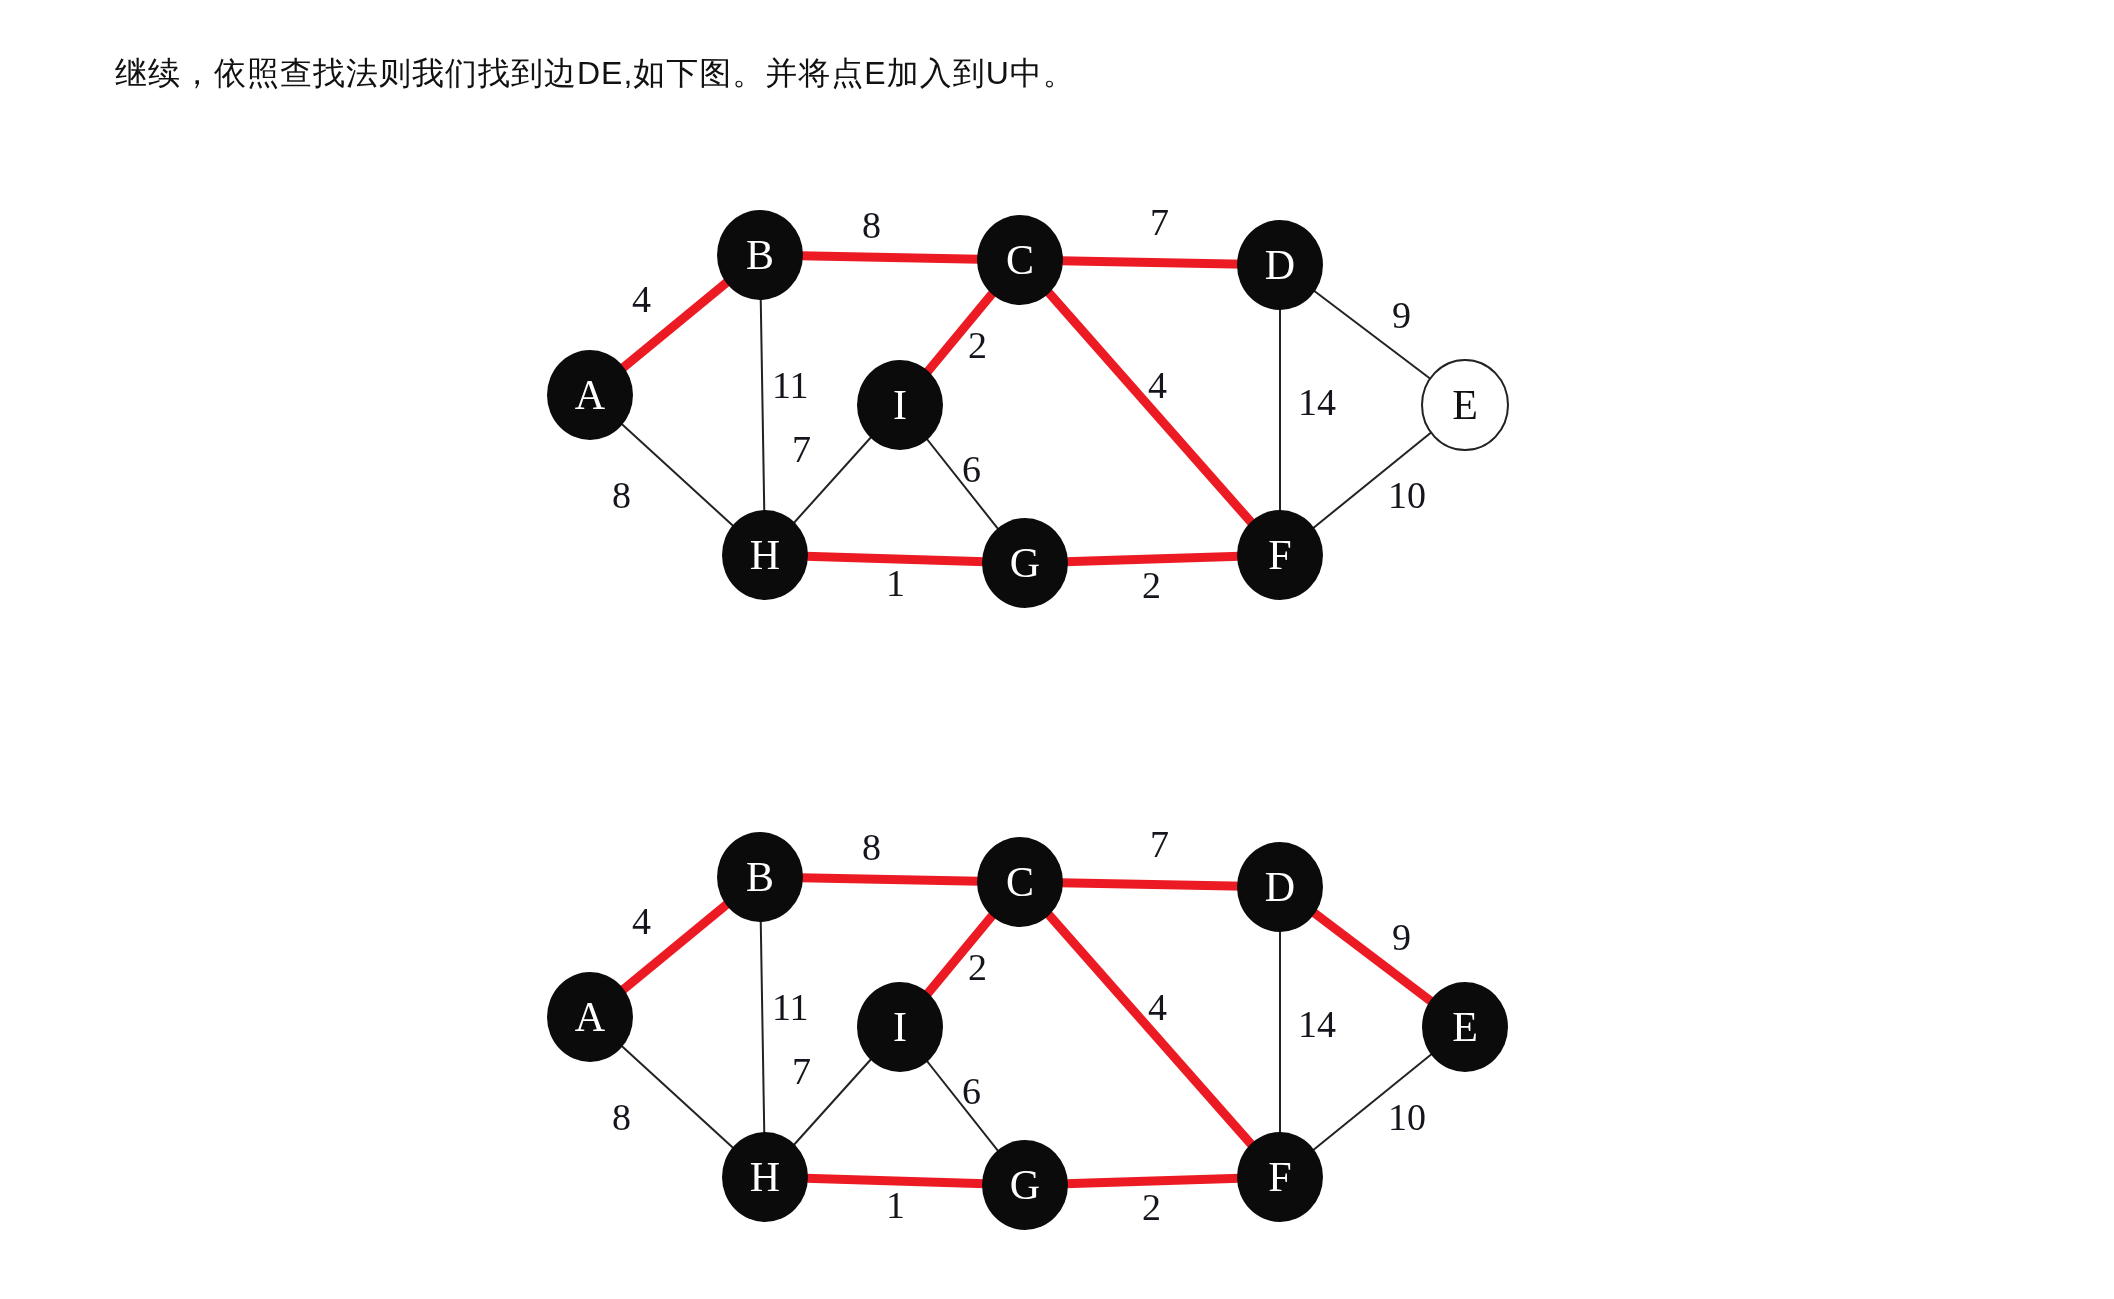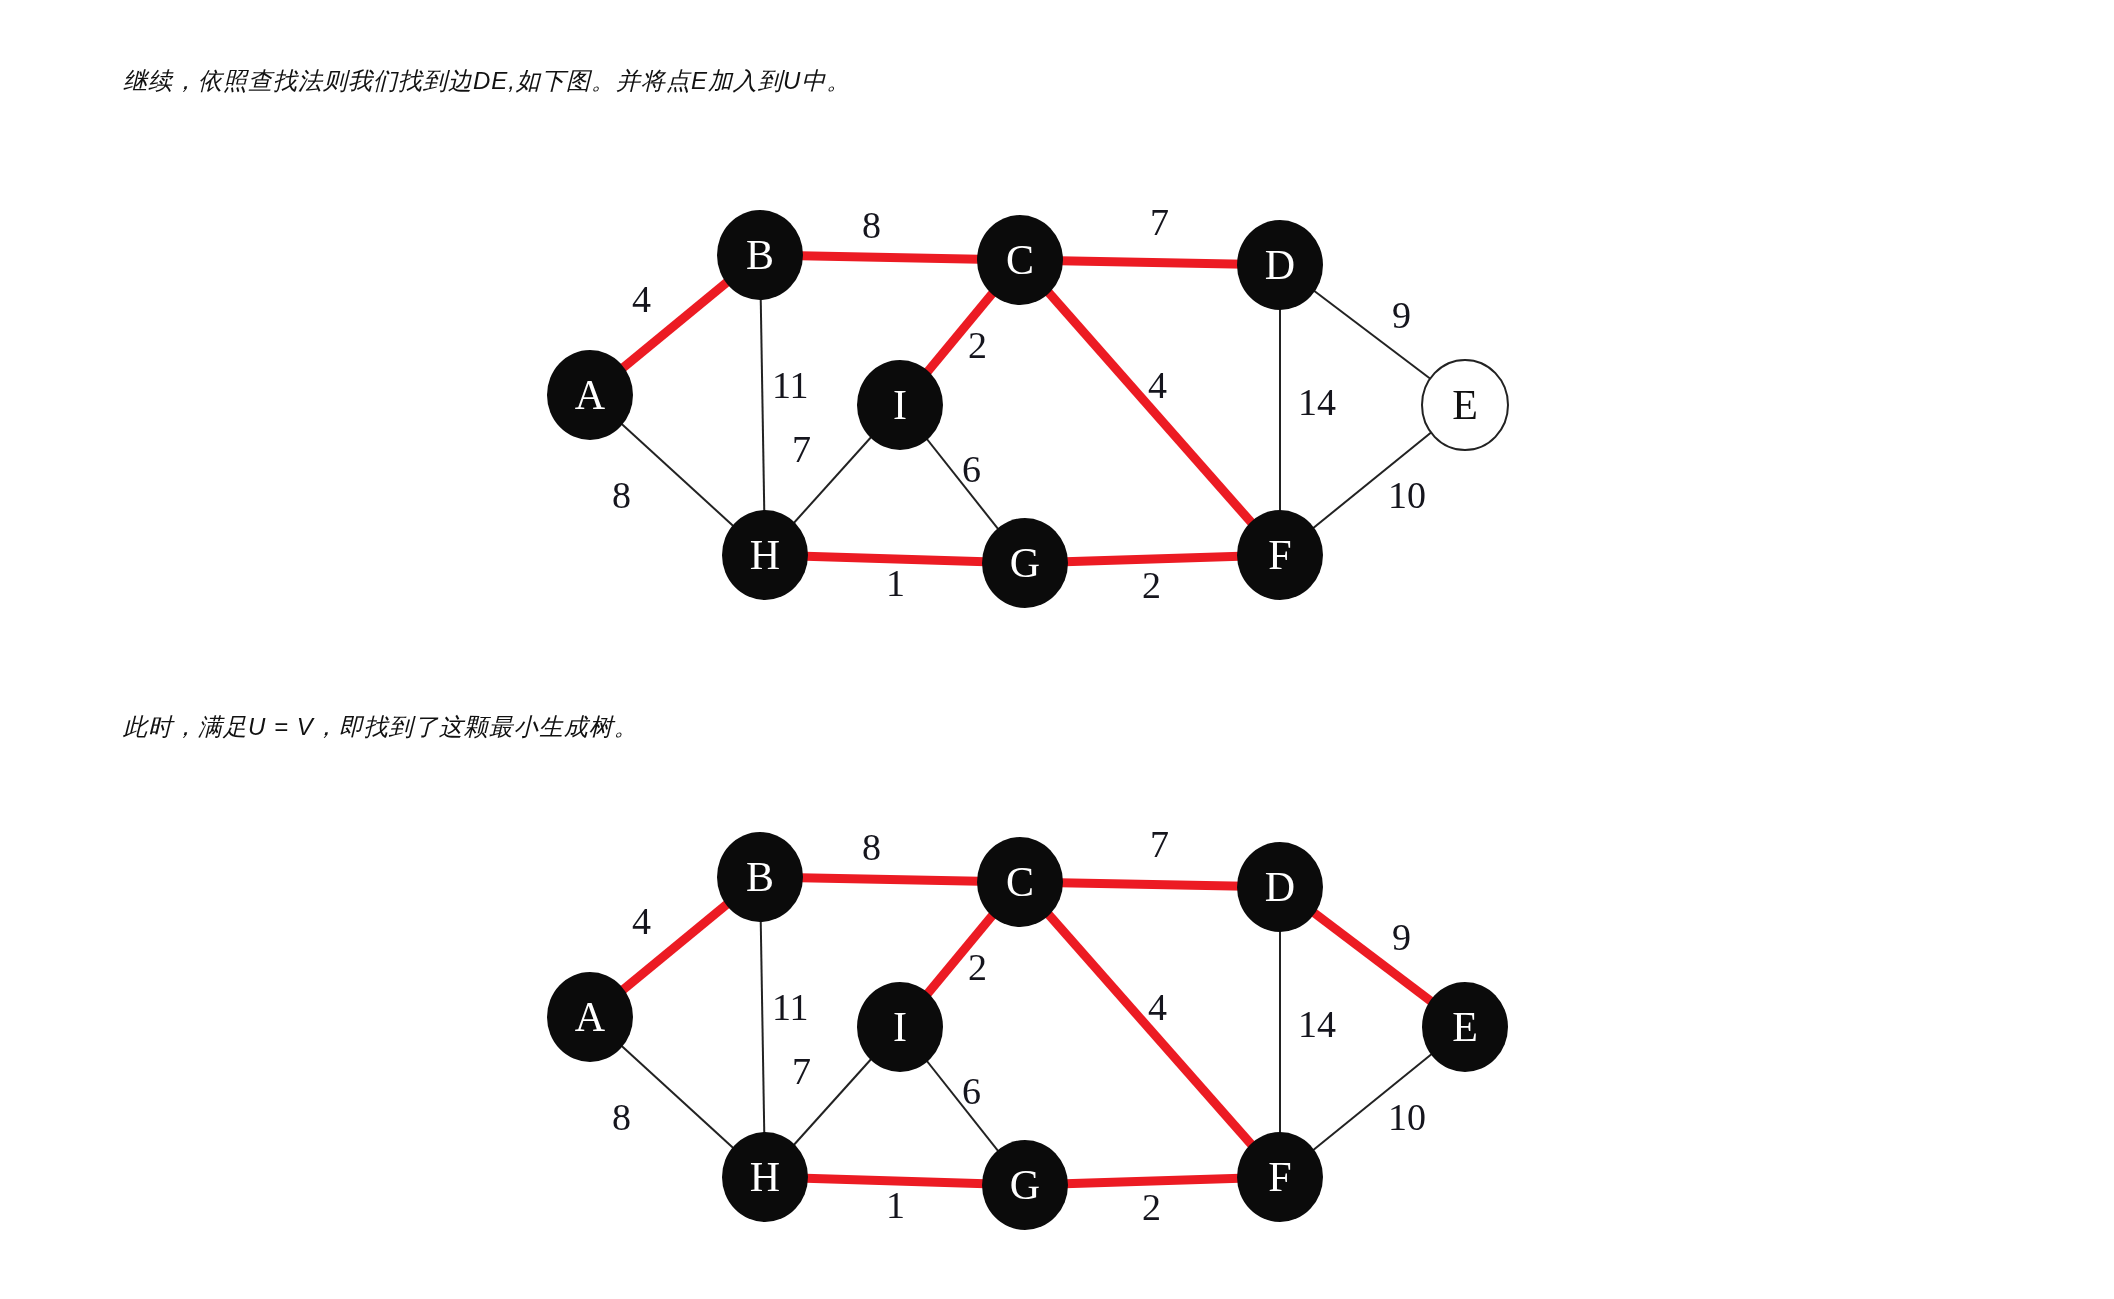--- a/index.html
+++ b/index.html
@@ -11,27 +11,26 @@
     position: relative;
     width: 2114px;
     height: 1299px;
     background: #ffffff;
     overflow: hidden;
     font-family: "Liberation Sans", sans-serif;
   }
   .para {
     position: absolute;
     left: 115px;
-    margin: 8px;
-    font-size: 24px;
+    margin: 0;
+    font-size: 32px;
     line-height: 46px;
     color: #111111;
     letter-spacing: 1px;
     white-space: nowrap;
-    font-style: italic;
   }
   #para-step  { top: 50px; }
   #para-final { top: 696px; }
   .graph-box {
     position: absolute;
     left: 520px;
     width: 1010px;
     height: 490px;
   }
   #graph-box-1 { top: 140px; }
@@ -99,21 +98,20 @@
         <text x="380" y="265" fill="#ffffff" text-anchor="middle" dominant-baseline="central" class="node-letter">I</text>
         <ellipse cx="245" cy="415" rx="43" ry="45" fill="#0b0b0b" stroke="none" stroke-width="0"></ellipse>
         <text x="245" y="415" fill="#ffffff" text-anchor="middle" dominant-baseline="central" class="node-letter">H</text>
         <ellipse cx="505" cy="423" rx="43" ry="45" fill="#0b0b0b" stroke="none" stroke-width="0"></ellipse>
         <text x="505" y="423" fill="#ffffff" text-anchor="middle" dominant-baseline="central" class="node-letter">G</text>
         <ellipse cx="760" cy="415" rx="43" ry="45" fill="#0b0b0b" stroke="none" stroke-width="0"></ellipse>
         <text x="760" y="415" fill="#ffffff" text-anchor="middle" dominant-baseline="central" class="node-letter">F</text>
       </svg>
   </div>
 
-  <p class="para" id="para-final">此时，满足U = V，即找到了这颗最小生成树。</p>
 
   <div class="graph-box" id="graph-box-2">
     <svg width="1010" height="490" viewBox="0 0 1010 490">
         <line x1="70" y1="255" x2="240" y2="115" stroke="#ec1b23" stroke-width="9" stroke-linecap="butt"></line>
         <line x1="240" y1="115" x2="500" y2="120" stroke="#ec1b23" stroke-width="9" stroke-linecap="butt"></line>
         <line x1="500" y1="120" x2="760" y2="125" stroke="#ec1b23" stroke-width="9" stroke-linecap="butt"></line>
         <line x1="240" y1="115" x2="245" y2="415" stroke="#222222" stroke-width="2" stroke-linecap="butt"></line>
         <line x1="500" y1="120" x2="380" y2="265" stroke="#ec1b23" stroke-width="9" stroke-linecap="butt"></line>
         <line x1="500" y1="120" x2="760" y2="415" stroke="#ec1b23" stroke-width="9" stroke-linecap="butt"></line>
         <line x1="760" y1="125" x2="945" y2="265" stroke="#ec1b23" stroke-width="9" stroke-linecap="butt"></line>

